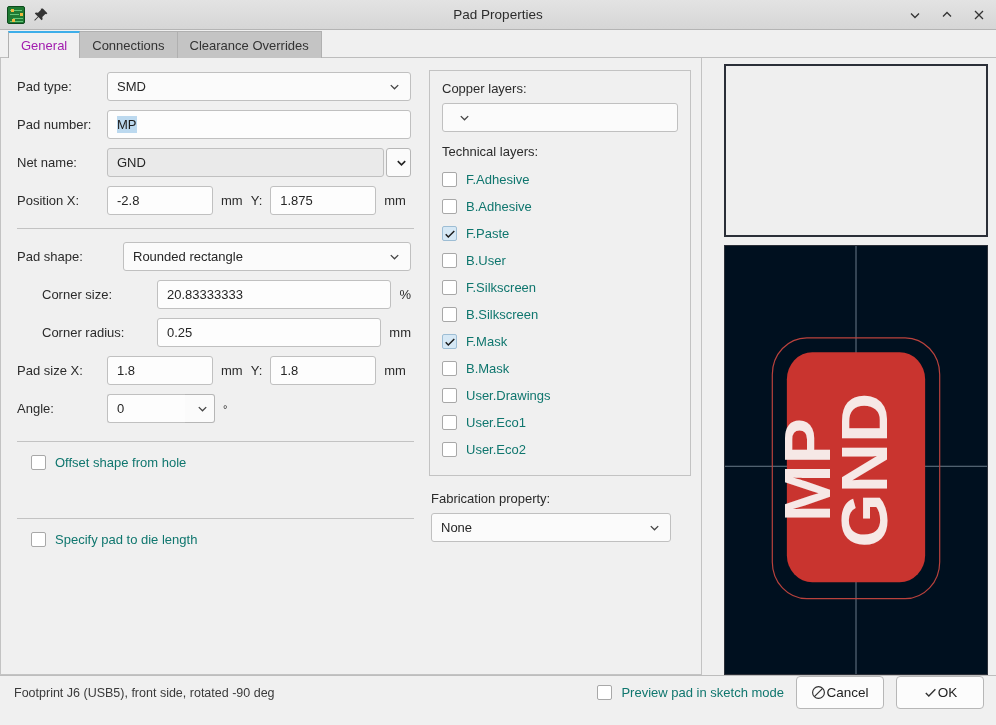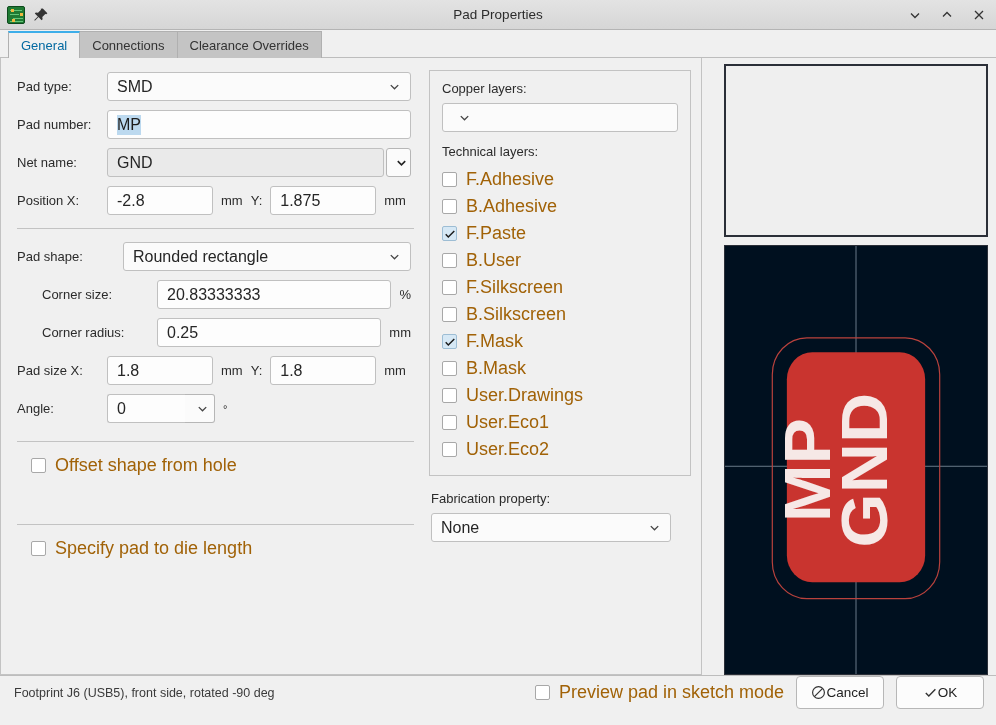--- a/index.html
+++ b/index.html
@@ -69,21 +69,21 @@
     display:flex; align-items:center;
     font-size: 13px;
     background: #c4c4c4;
     color: #333;
     border: 1px solid #b0b0b0; border-bottom: none;
     position: relative; z-index: 1;
   }
   .tab + .tab { border-left: none; }
   .tab.active {
     background: #f0f0f0;
-    color: #0369a1;
+    color: #a21caf;
     border-top: 2px solid #3daee9;
     z-index: 2;
   }
 
   
   .body {
     flex: 1 1 auto;
     display: flex;
     padding: 0 0 0 0;
     min-height: 0;
@@ -107,21 +107,21 @@
   .lbl.w106 { width: 106px; flex: 0 0 106px; }
   .lbl.indent { padding-left: 25px; }
   .unit { font-size: 13px; color: #2b2b2b; margin-left: 8px; }
 
   input.tf, .combo, .fakefield {
     height: 29px;
     background: #fdfdfd;
     border: 1px solid #c0c0c0;
     border-radius: 3px;
     font-family: "Liberation Sans", sans-serif;
-    font-size: 16px;
+    font-size: 13px;
     color: #262626;
     padding: 0 9px;
     outline: none;
     display: flex; align-items: center;
   }
   .combo {
     position: relative; justify-content: flex-start;
     background: #fbfbfb;
     cursor: default;
   }
@@ -161,21 +161,21 @@
 
   .cbrow { display:flex; align-items:center; gap: 9px; margin: 6px 0 0 14px; }
   .cb {
     width: 15px; height: 15px; flex: 0 0 15px;
     background: #fff; border: 1px solid #a8a8a8; border-radius: 2px;
     display:flex; align-items:center; justify-content:center;
     cursor: default;
   }
   .cb.checked { background: #d6e8f5; border-color: #9dbdd4; }
   .cb svg { display:block; }
-  .cblabel { font-size: 18px; color: #a16207; }
+  .cblabel { font-size: 13px; color: #0f766e; }
 
   
   .groupbox {
     border: 1px solid #c3c3c3;
     background: #f0f0f0;
     padding: 10px 12px 12px 12px;
   }
   .gb-label { font-size: 13px; color: #2b2b2b; margin-bottom: 7px; }
   .gb-label.mt { margin-top: 12px; }
   .w-copper { width: 236px; }

